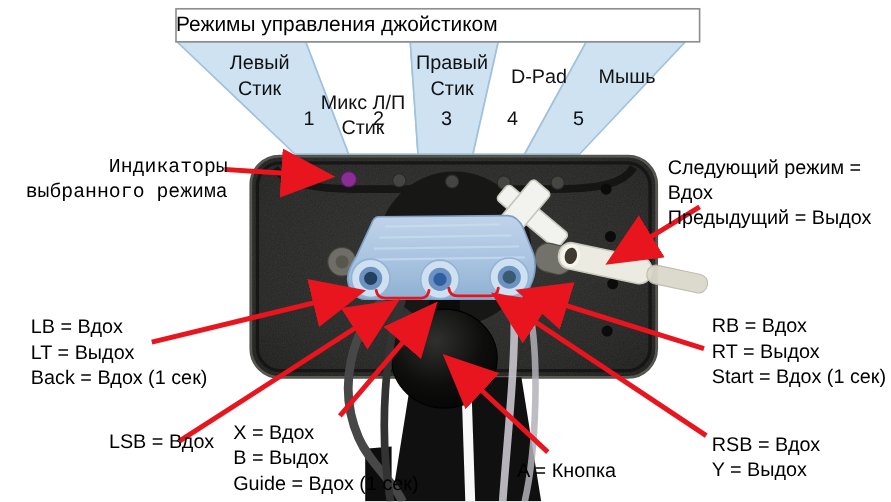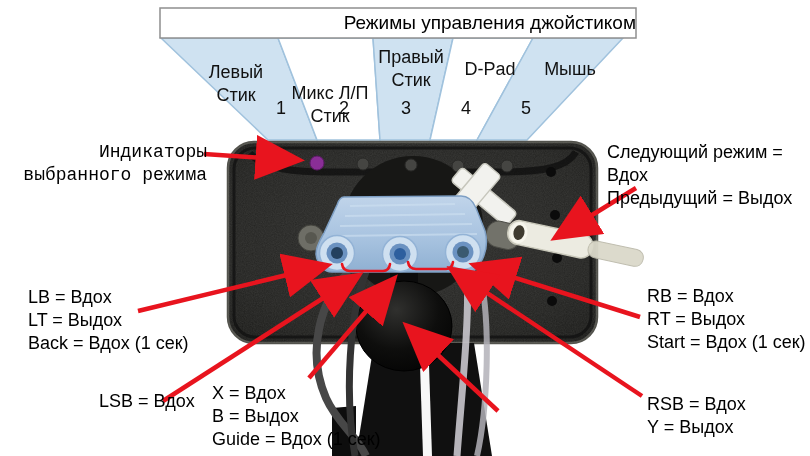--- a/index.html
+++ b/index.html
@@ -8,21 +8,21 @@
     font-family:"Liberation Sans","DejaVu Sans",sans-serif;color:#000;
   }
   .stage svg{position:absolute;left:0;top:0;}
   .lbl{
     position:absolute;font-size:18px;line-height:23px;white-space:pre-line;
     color:#000;letter-spacing:0;
   }
   .lbl.right{text-align:right;}
   .title{
     position:absolute;left:160px;top:8px;width:476px;height:30px;
-    font-size:19px;line-height:30px;text-align:right;
+    font-size:19px;line-height:30px;text-align:left;
   }
   .fan-label{
     position:absolute;width:140px;text-align:center;font-size:18px;line-height:23px;
     white-space:pre-line;color:#111;
   }
   .fan-num{position:absolute;width:40px;text-align:center;font-size:18px;line-height:22px;color:#111;}
 </style>
 </head>
 <body>
 
@@ -147,21 +147,21 @@
       <line x1="163" y1="401" x2="356" y2="277" marker-end="url(#ah)"></line>
       <line x1="309" y1="378" x2="392" y2="281" marker-end="url(#ah)"></line>
       <line x1="498" y1="411" x2="409" y2="328" marker-end="url(#ah)"></line>
       <line x1="640" y1="317" x2="477" y2="266" marker-end="url(#ah)"></line>
       <line x1="642" y1="396" x2="454" y2="271" marker-end="url(#ah)"></line>
     </g>
   </svg>
 
   <div class="title">Режимы управления джойстиком</div>
 
-  <div class="fan-label" style="left:166px;top:46px;margin-top:15px;">Левый
+  <div class="fan-label" style="left:166px;top:46px;">Левый
 Стик</div>
   <div class="fan-label" style="left:260px;top:46px;margin-top:36px;">Микс Л/П
 Стик</div>
   <div class="fan-label" style="left:341px;top:46px;">Правый
 Стик</div>
   <div class="fan-label" style="left:420px;top:58px;">D-Pad</div>
   <div class="fan-label" style="left:500px;top:58px;">Мышь</div>
 
   <div class="fan-num" style="left:261px;top:97px;">1</div>
   <div class="fan-num" style="left:324px;top:97px;">2</div>
@@ -173,19 +173,20 @@
 выбранного режима</div>
   <div class="lbl" style="left:607px;top:141px;">Следующий режим = Вдох
 Предыдущий = Выдох</div>
   <div class="lbl" style="left:28px;top:286px;">LB = Вдох
 LT = Выдох
 Back = Вдох (1 сек)</div>
   <div class="lbl" style="left:52px;top:390px;margin-left:47px;">LSB = Вдох</div>
   <div class="lbl" style="left:212px;top:382px;">X = Вдох
 B = Выдох
 Guide = Вдох (1 сек)</div>
+  <div class="lbl" style="left:470px;top:417px;">A = Кнопка</div>
   <div class="lbl" style="left:647px;top:285px;">RB = Вдох
 RT = Выдох
 Start = Вдох (1 сек)</div>
   <div class="lbl" style="left:647px;top:393px;">RSB = Вдох
 Y = Выдох</div>
 
 </div>
 
 </body></html>

